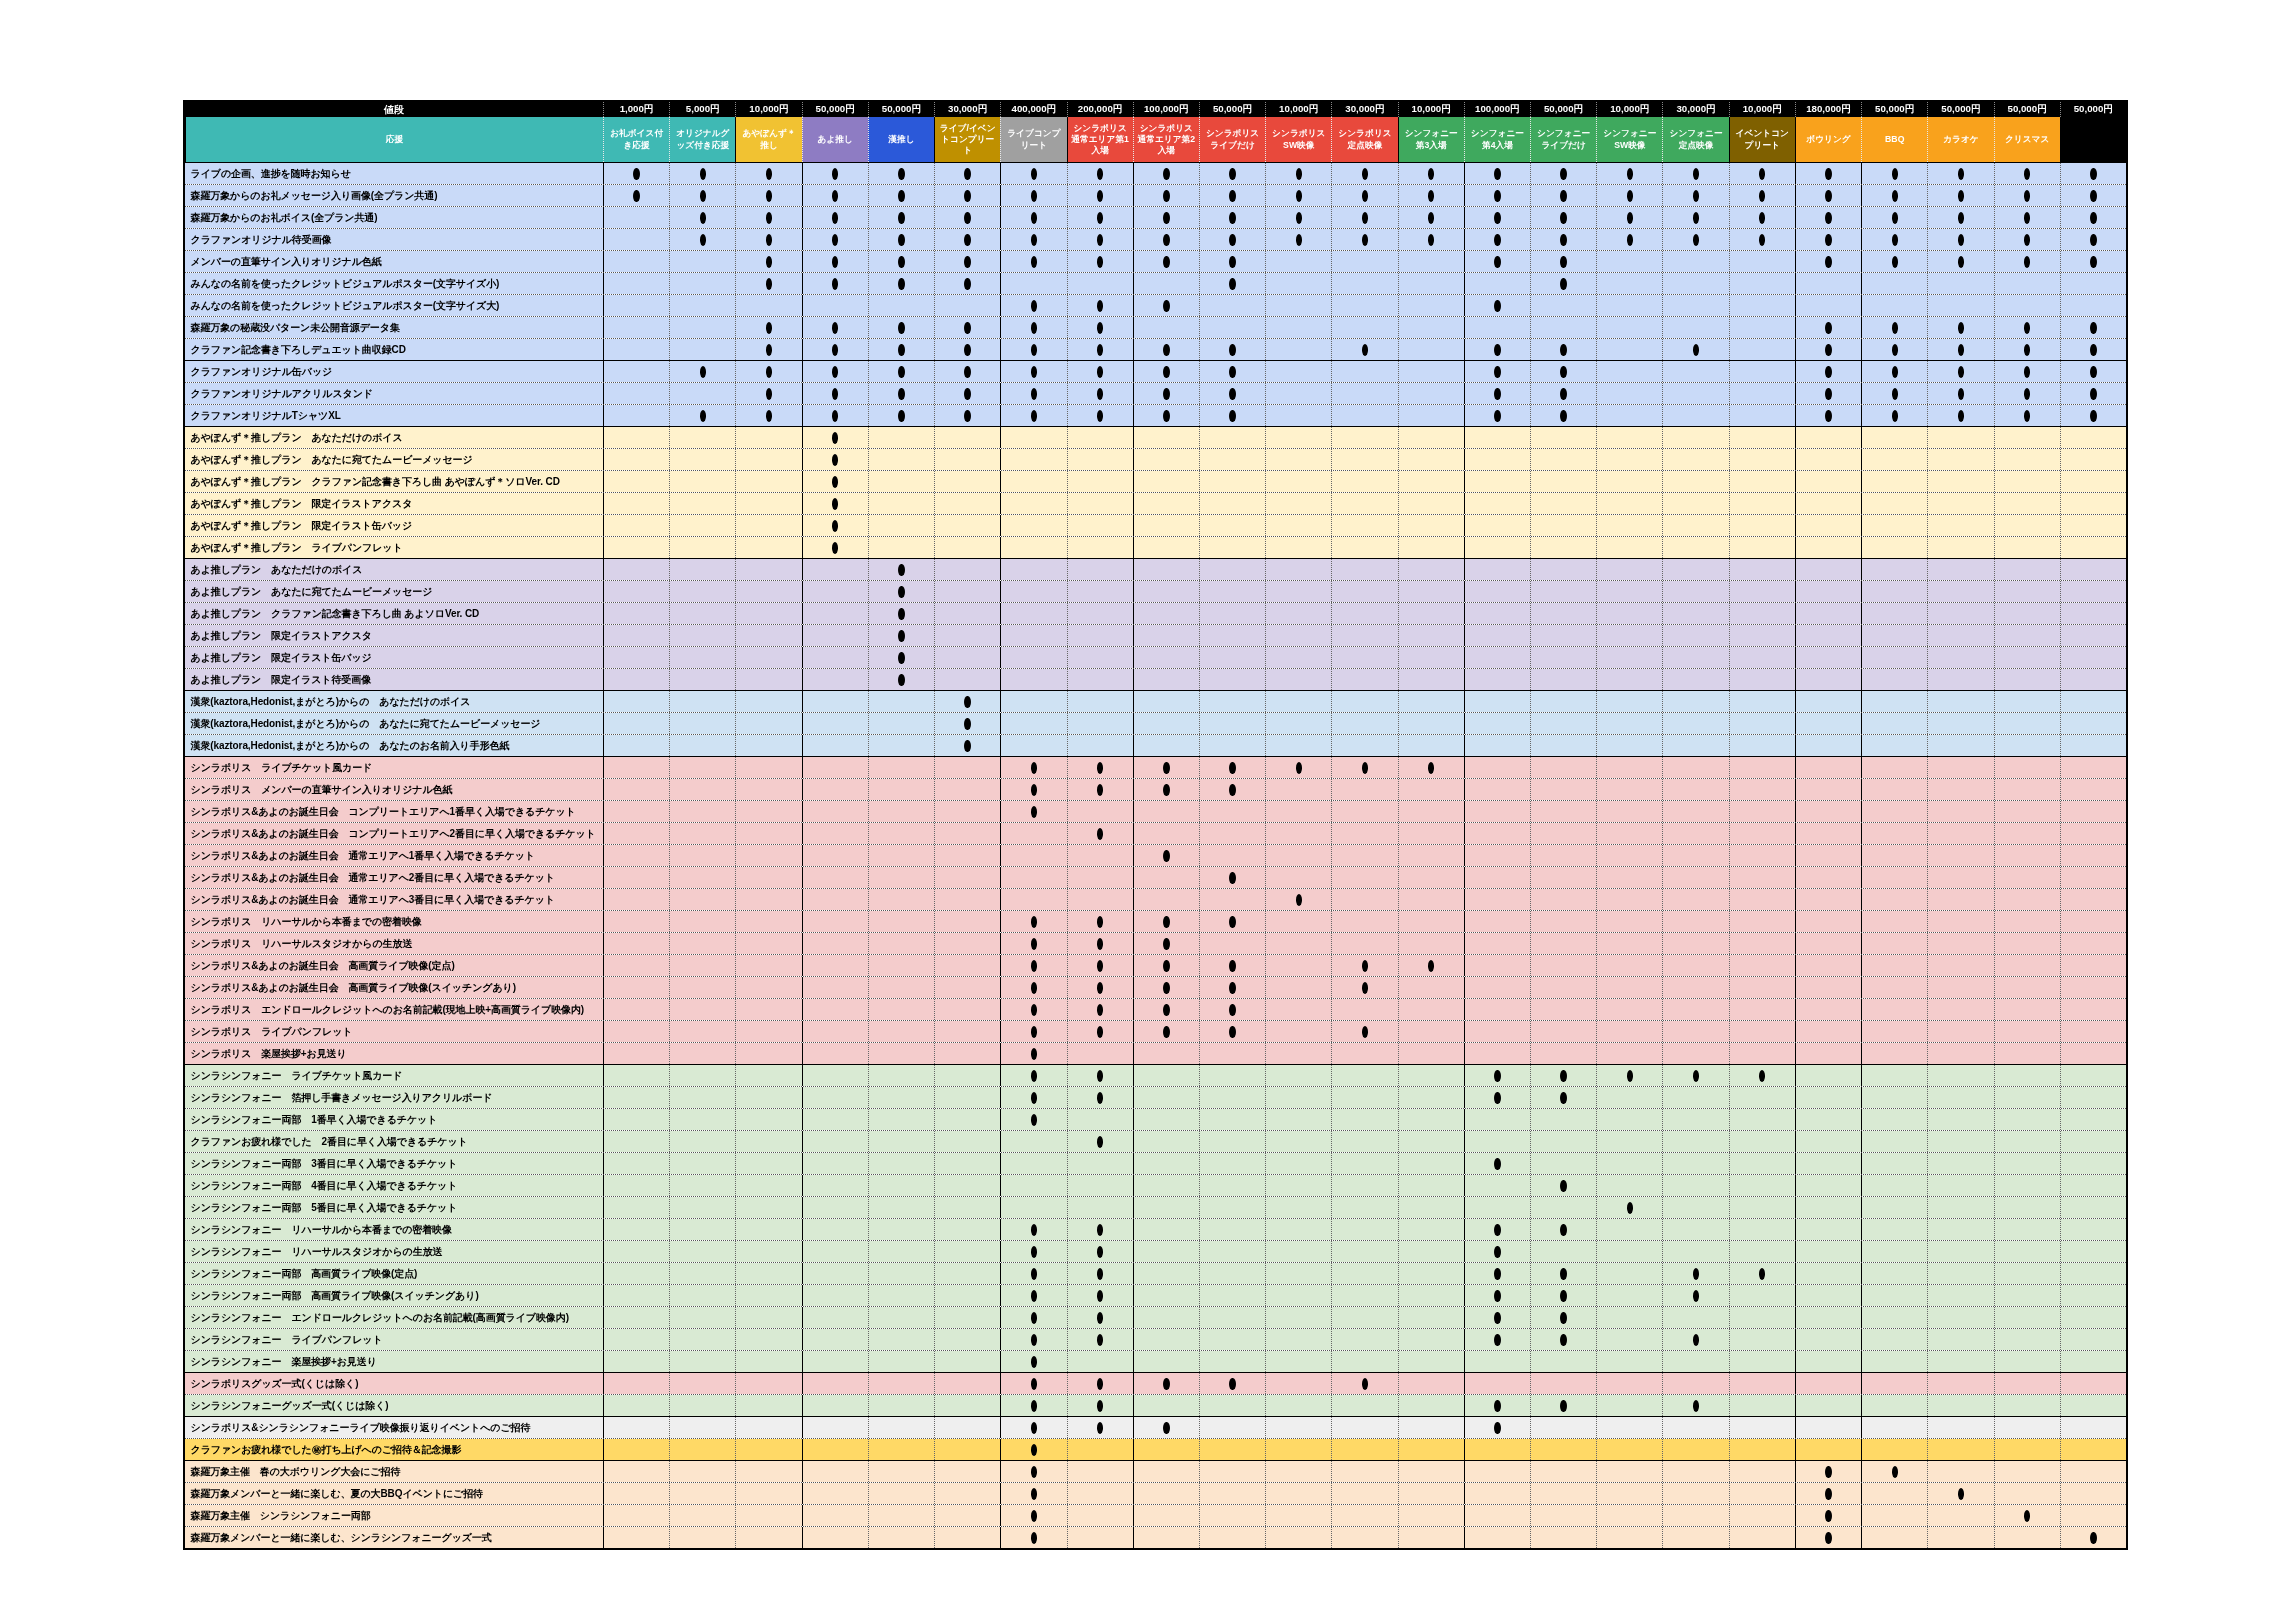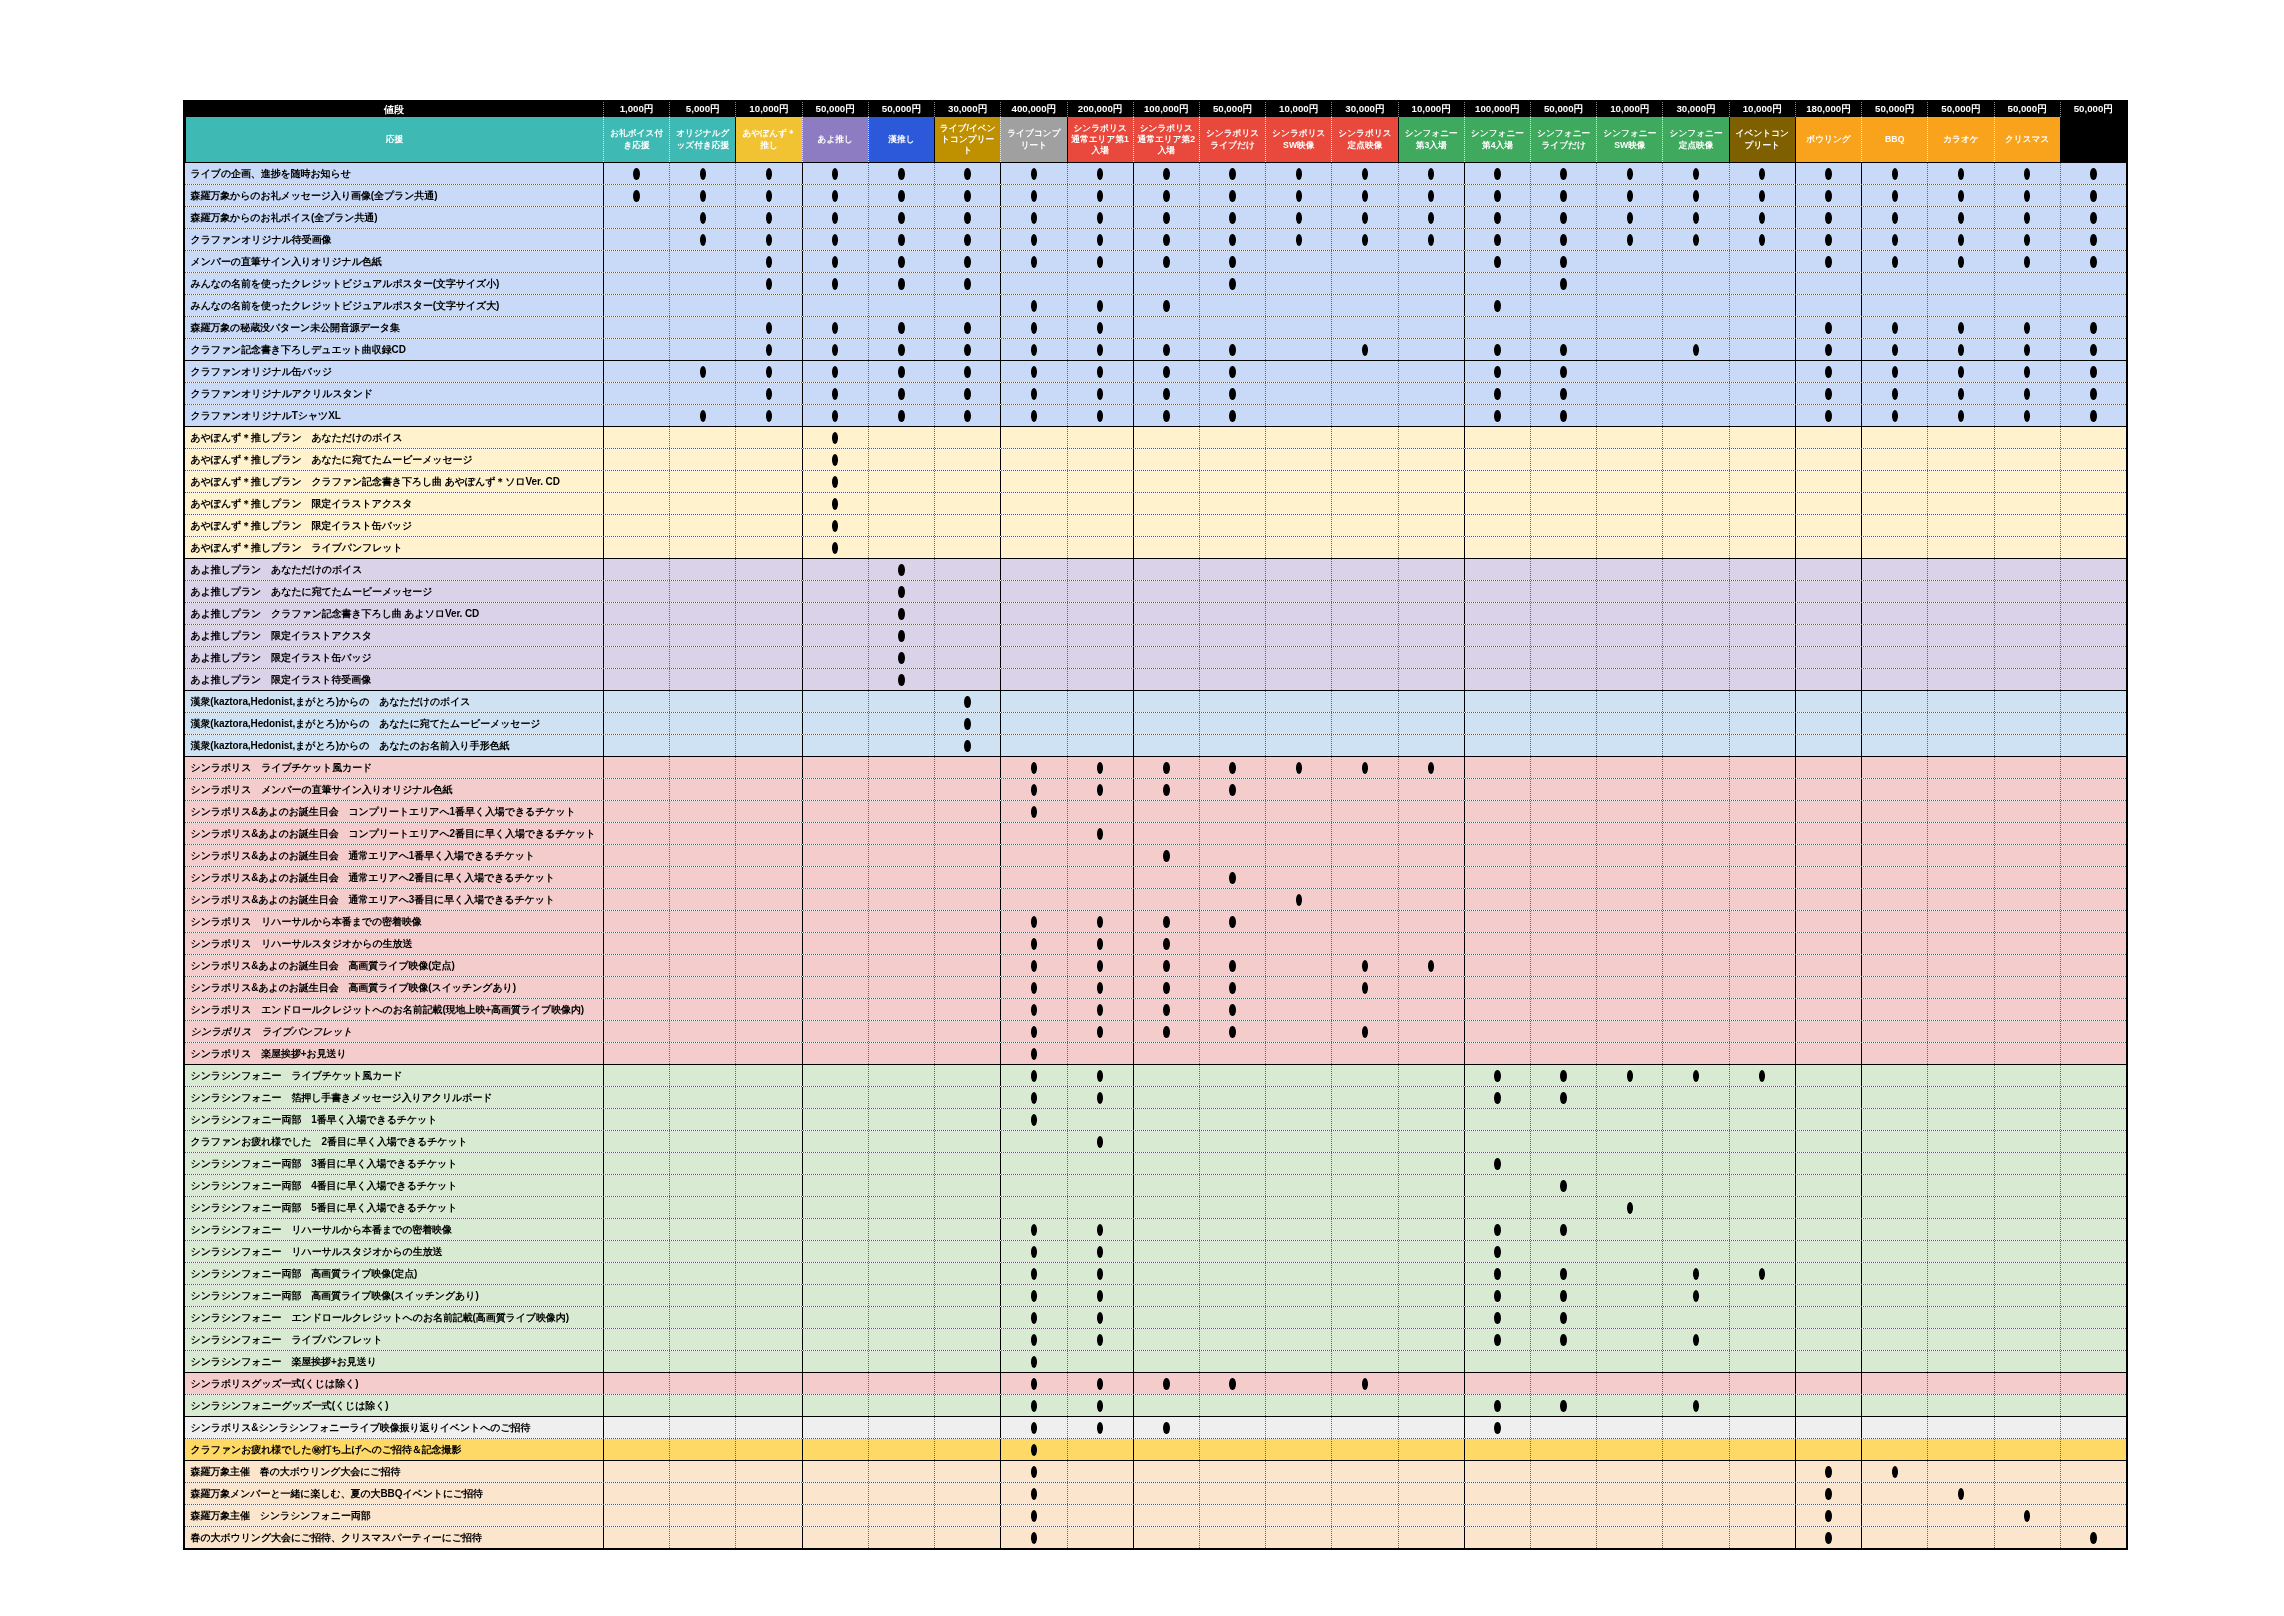--- a/index.html
+++ b/index.html
@@ -1575,21 +1575,21 @@
       <div class="c" style="background: rgb(244, 204, 204);"></div>
       <div class="c" style="background: rgb(244, 204, 204);"></div>
       <div class="c" style="background: rgb(244, 204, 204);"></div>
       <div class="c thickL" style="background: rgb(244, 204, 204);"></div>
       <div class="c thickL" style="background: rgb(244, 204, 204);"></div>
       <div class="c" style="background: rgb(244, 204, 204);"></div>
       <div class="c" style="background: rgb(244, 204, 204);"></div>
       <div class="c" style="background: rgb(244, 204, 204);"></div>
     </div>
     <div class="r data">
-      <div class="c lbl" style="background: rgb(244, 204, 204); font-style: italic;">シンラポリス　ライブパンフレット</div>
+      <div class="c lbl" style="background: rgb(244, 204, 204);">シンラポリス　ライブパンフレット</div>
       <div class="c thickL" style="background: rgb(244, 204, 204);"></div>
       <div class="c" style="background: rgb(244, 204, 204);"></div>
       <div class="c" style="background: rgb(244, 204, 204);"></div>
       <div class="c thickL" style="background: rgb(244, 204, 204);"></div>
       <div class="c" style="background: rgb(244, 204, 204);"></div>
       <div class="c" style="background: rgb(244, 204, 204);"></div>
       <div class="c thickL" style="background: rgb(244, 204, 204);">
         <span class="dot"></span>
       </div>
       <div class="c" style="background: rgb(244, 204, 204);">
@@ -2321,21 +2321,21 @@
         <span class="dot"></span>
       </div>
       <div class="c thickL" style="background: rgb(252, 229, 205);"></div>
       <div class="c" style="background: rgb(252, 229, 205);"></div>
       <div class="c" style="background: rgb(252, 229, 205);">
         <span class="dot"></span>
       </div>
       <div class="c" style="background: rgb(252, 229, 205);"></div>
     </div>
     <div class="r data">
-      <div class="c lbl" style="background: rgb(252, 229, 205);">春の大ボウリング大会にご招待、クリスマスパーティーにご招待</div>
+      <div class="c lbl" style="background: rgb(252, 229, 205);">森羅万象メンバーと一緒に楽しむ、シンラシンフォニーグッズ一式</div>
       <div class="c thickL" style="background: rgb(252, 229, 205);"></div>
       <div class="c" style="background: rgb(252, 229, 205);"></div>
       <div class="c" style="background: rgb(252, 229, 205);"></div>
       <div class="c thickL" style="background: rgb(252, 229, 205);"></div>
       <div class="c" style="background: rgb(252, 229, 205);"></div>
       <div class="c" style="background: rgb(252, 229, 205);"></div>
       <div class="c thickL" style="background: rgb(252, 229, 205);">
         <span class="dot"></span>
       </div>
       <div class="c" style="background: rgb(252, 229, 205);"></div>

